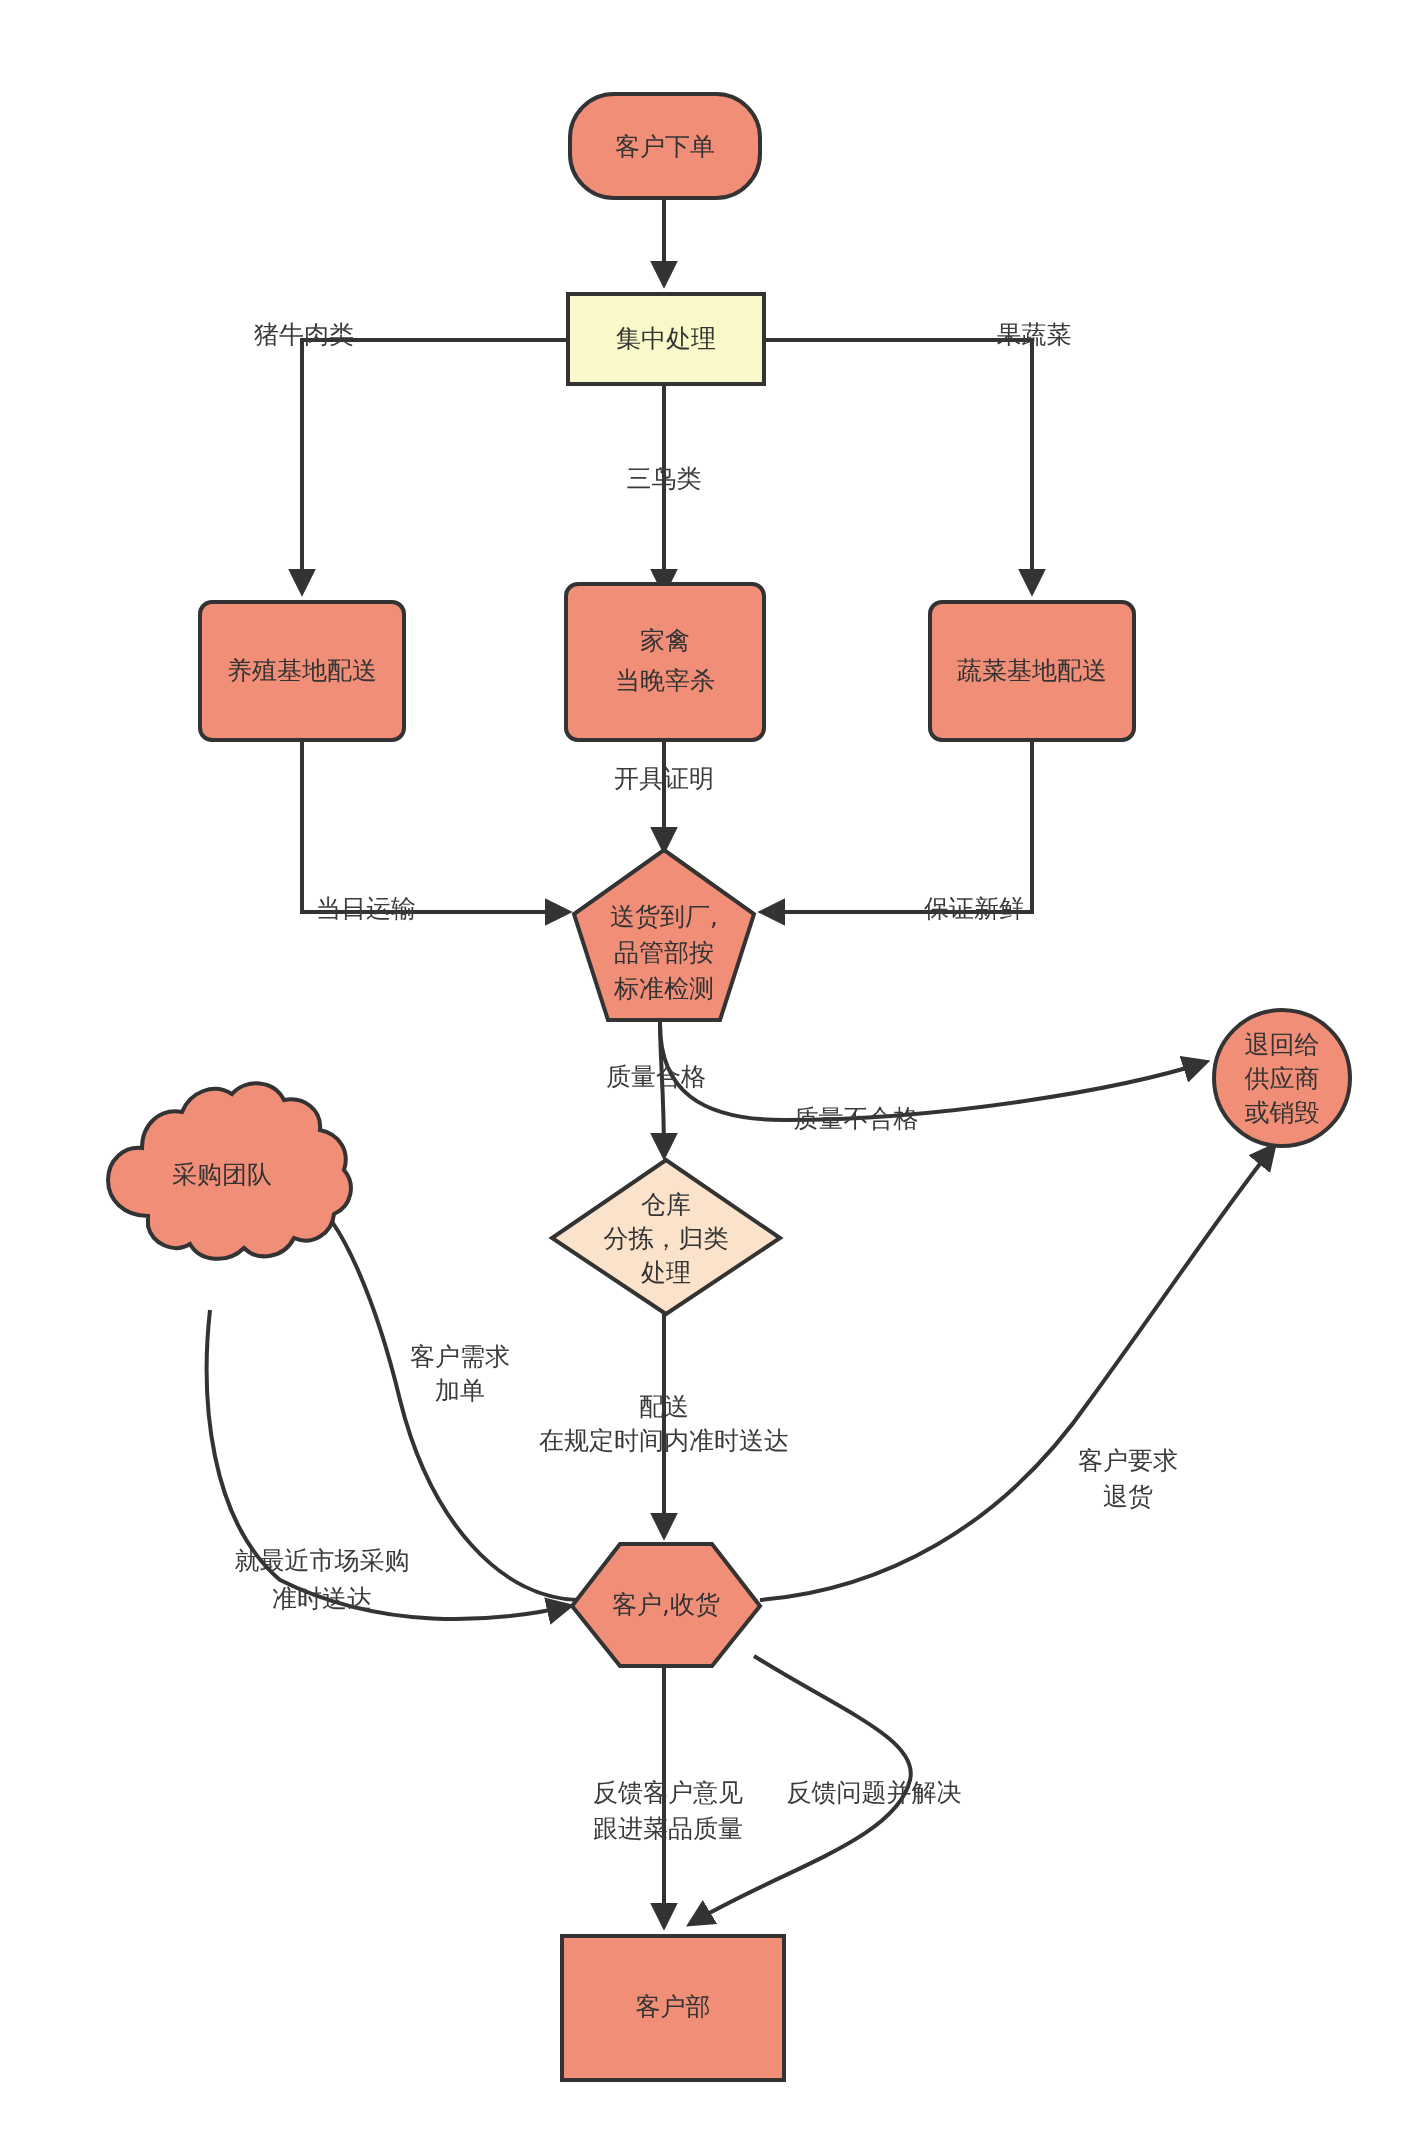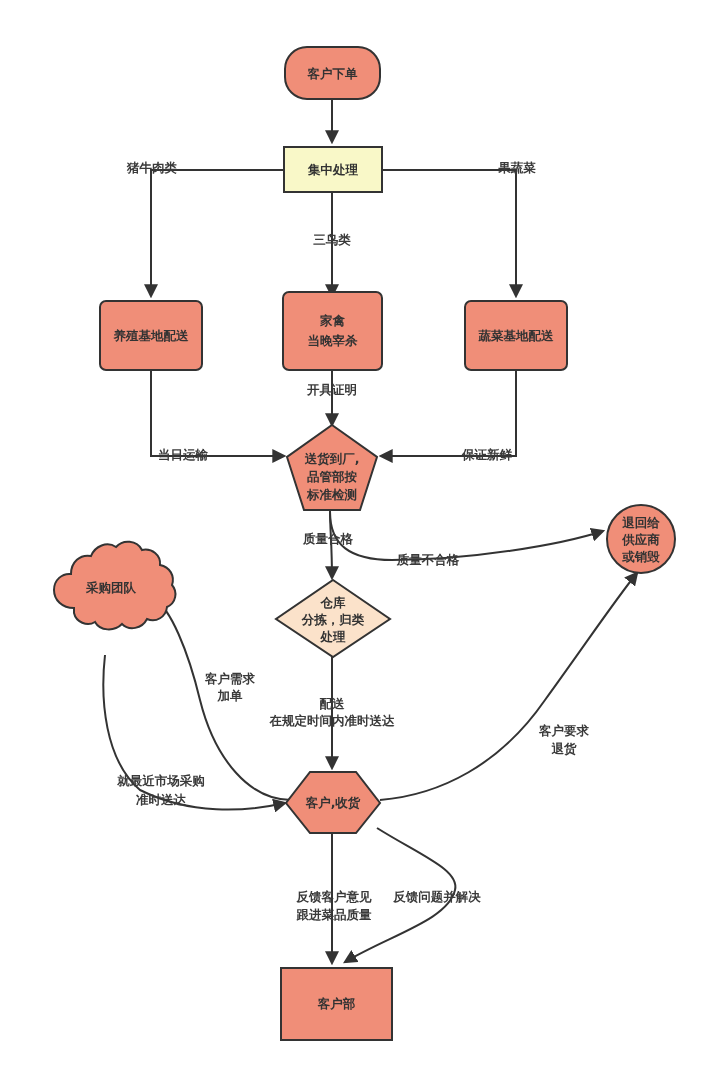--- a/index.html
+++ b/index.html
@@ -9,21 +9,20 @@
   }
   body {
     font-family: "DejaVu Sans", "Liberation Sans", sans-serif;
   }
   #canvas {
     position: relative;
     width: 709px;
     height: 1071px;
     background: #ffffff;
     overflow: hidden;
-    font-weight: bold;
   }
   #flow-svg {
     position: absolute;
     top: 0;
     left: 0;
   }
   .node-label {
     font-size: 12.5px;
     fill: #333333;
     font-family: "DejaVu Sans", "Liberation Sans", sans-serif;

